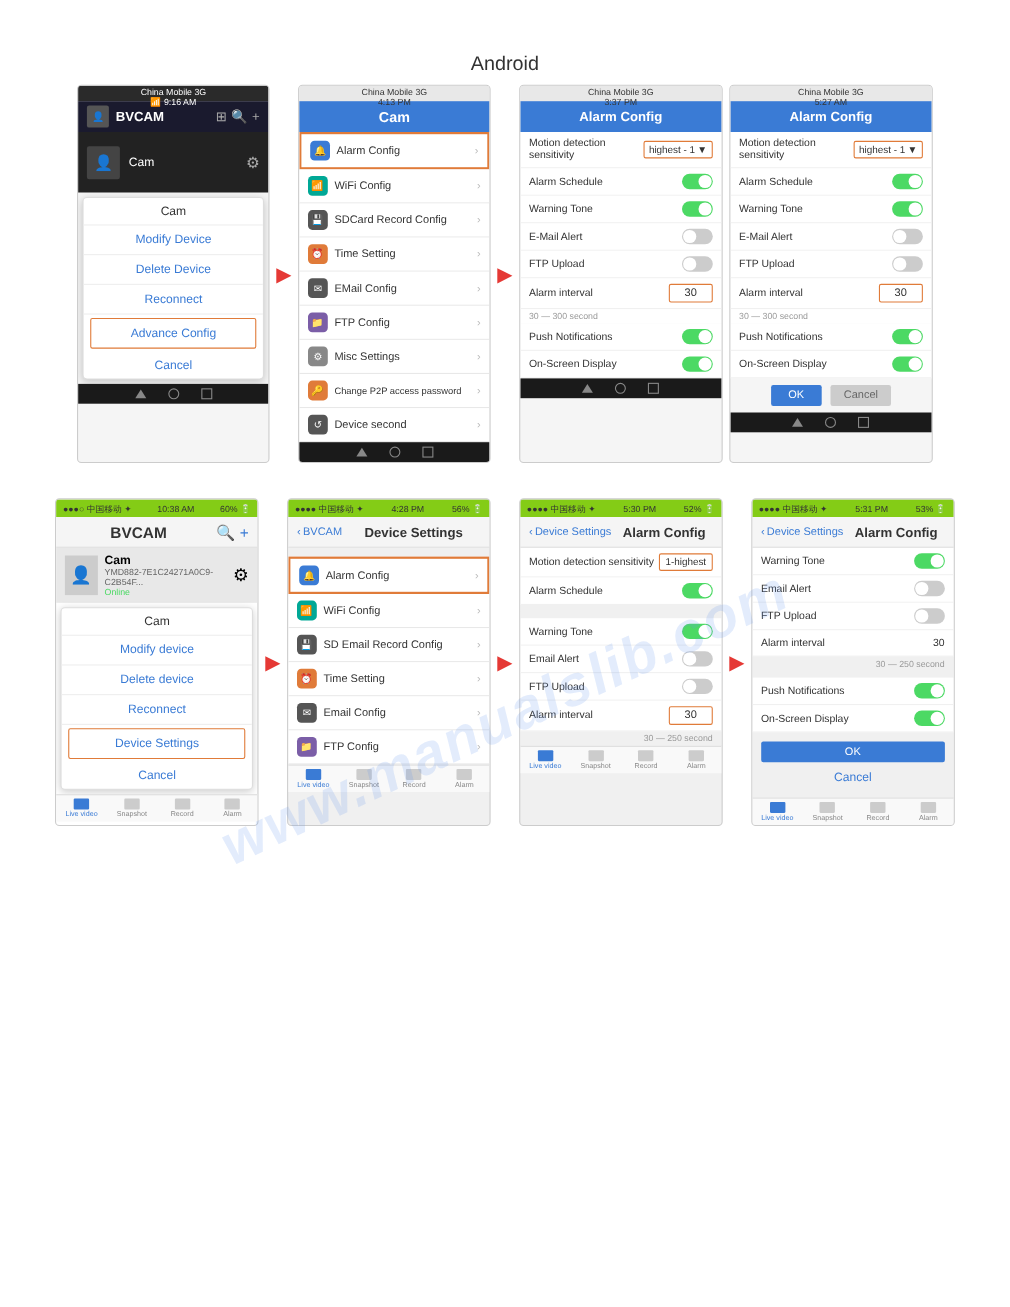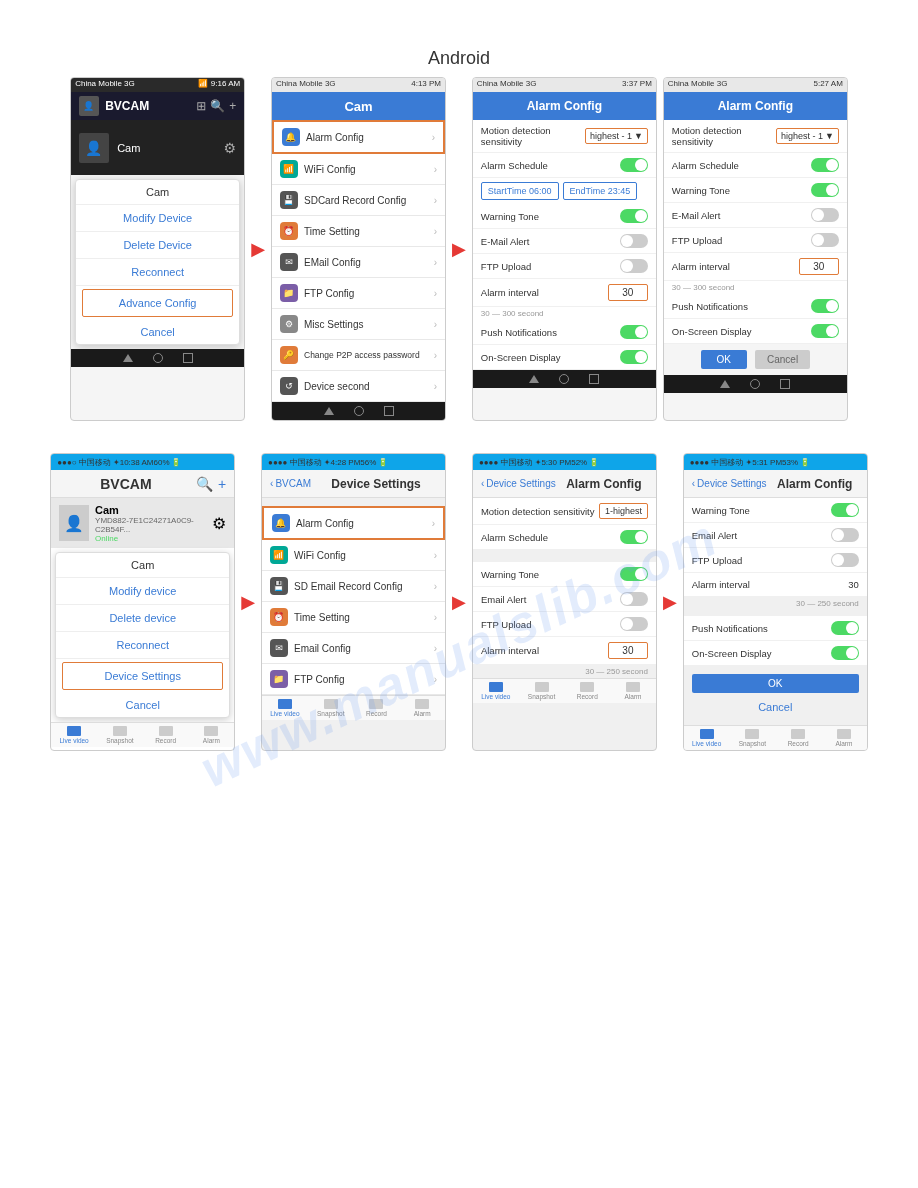--- a/index.html
+++ b/index.html
@@ -72,22 +72,23 @@
     }
 
     
     .status-bar {
       background: #e8e8e8;
       font-size: 8px;
       color: #333;
       padding: 1px 4px;
       display: flex;
       justify-content: space-between;
-      align-items: flex-start;
+      align-items: center;
       height: 14px;
+      flex-direction: column;
     }
     .status-bar.dark {
       background: #2a2a2a;
       color: #fff;
     }
 
     
     .app-header {
       background: #3a7bd5;
       color: #fff;
@@ -241,25 +242,26 @@
       font-size: 18px;
       display: flex;
       align-items: center;
       justify-content: center;
       flex-shrink: 0;
       align-self: center;
     }
 
     
     .ios-status-bar {
-      background: #0ea5e9;
+      background: #84cc16;
       color: #333;
       font-size: 8px;
       padding: 2px 6px;
       display: flex;
+      justify-content: space-between;
       align-items: center;
       height: 16px;
     }
     .ios-header {
       background: #f5f5f5;
       border-bottom: 1px solid #ddd;
       padding: 4px 8px;
       display: flex;
       align-items: center;
       gap: 4px;
@@ -538,24 +540,20 @@
             <span>▼</span>
           </div>
         </div>
         <div class="config-row">
           <span class="config-label">Alarm Schedule</span>
           <div class="toggle on">
               <div class="toggle-knob"></div>
             </div>
         </div>
 
-        <div class="time-btn-row">
-          <button class="time-btn">StartTime 06:00</button>
-          <button class="time-btn">EndTime 23:45</button>
-        </div>
         <div class="config-row">
           <span class="config-label">Warning Tone</span>
           <div class="toggle on">
               <div class="toggle-knob"></div>
             </div>
         </div>
         <div class="config-row">
           <span class="config-label">E-Mail Alert</span>
           <div class="toggle off">
               <div class="toggle-knob"></div>

